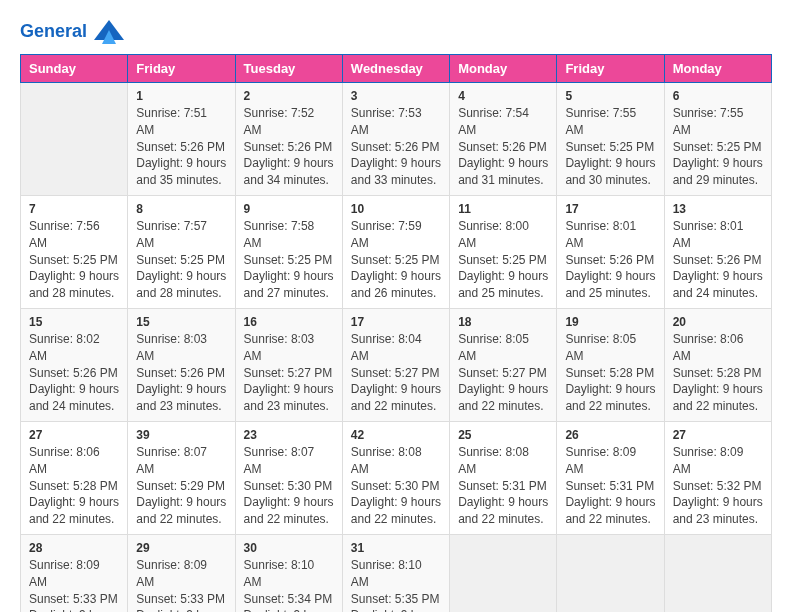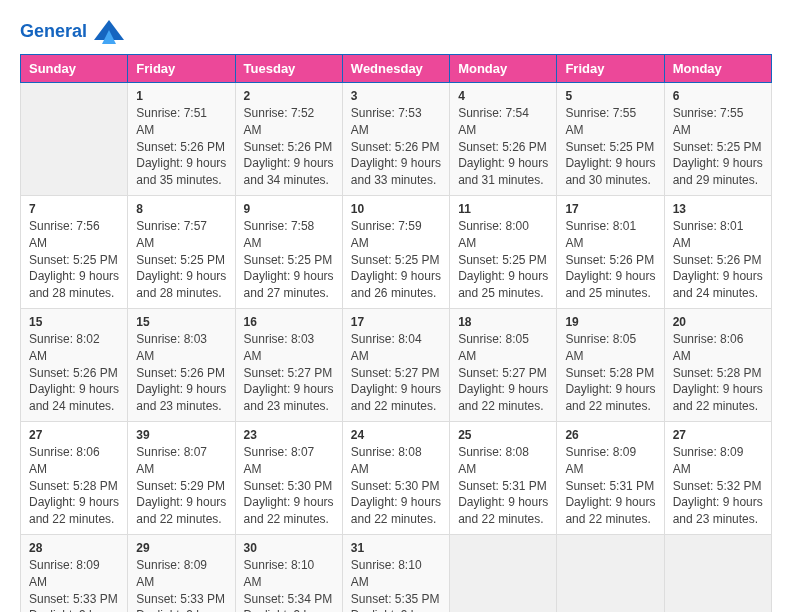--- a/index.html
+++ b/index.html
@@ -219,21 +219,21 @@
         </td>
         <td>
           <span class="day-num">39</span>
           <div class="day-info">Sunrise: 8:07 AM<br>Sunset: 5:29 PM<br>Daylight: 9 hours<br>and 22 minutes.</div>
         </td>
         <td>
           <span class="day-num">23</span>
           <div class="day-info">Sunrise: 8:07 AM<br>Sunset: 5:30 PM<br>Daylight: 9 hours<br>and 22 minutes.</div>
         </td>
         <td>
-          <span class="day-num">24</span>
+          <span class="day-num">42</span>
           <div class="day-info">Sunrise: 8:08 AM<br>Sunset: 5:30 PM<br>Daylight: 9 hours<br>and 22 minutes.</div>
         </td>
         <td>
           <span class="day-num">25</span>
           <div class="day-info">Sunrise: 8:08 AM<br>Sunset: 5:31 PM<br>Daylight: 9 hours<br>and 22 minutes.</div>
         </td>
         <td>
           <span class="day-num">26</span>
           <div class="day-info">Sunrise: 8:09 AM<br>Sunset: 5:31 PM<br>Daylight: 9 hours<br>and 22 minutes.</div>
         </td>

